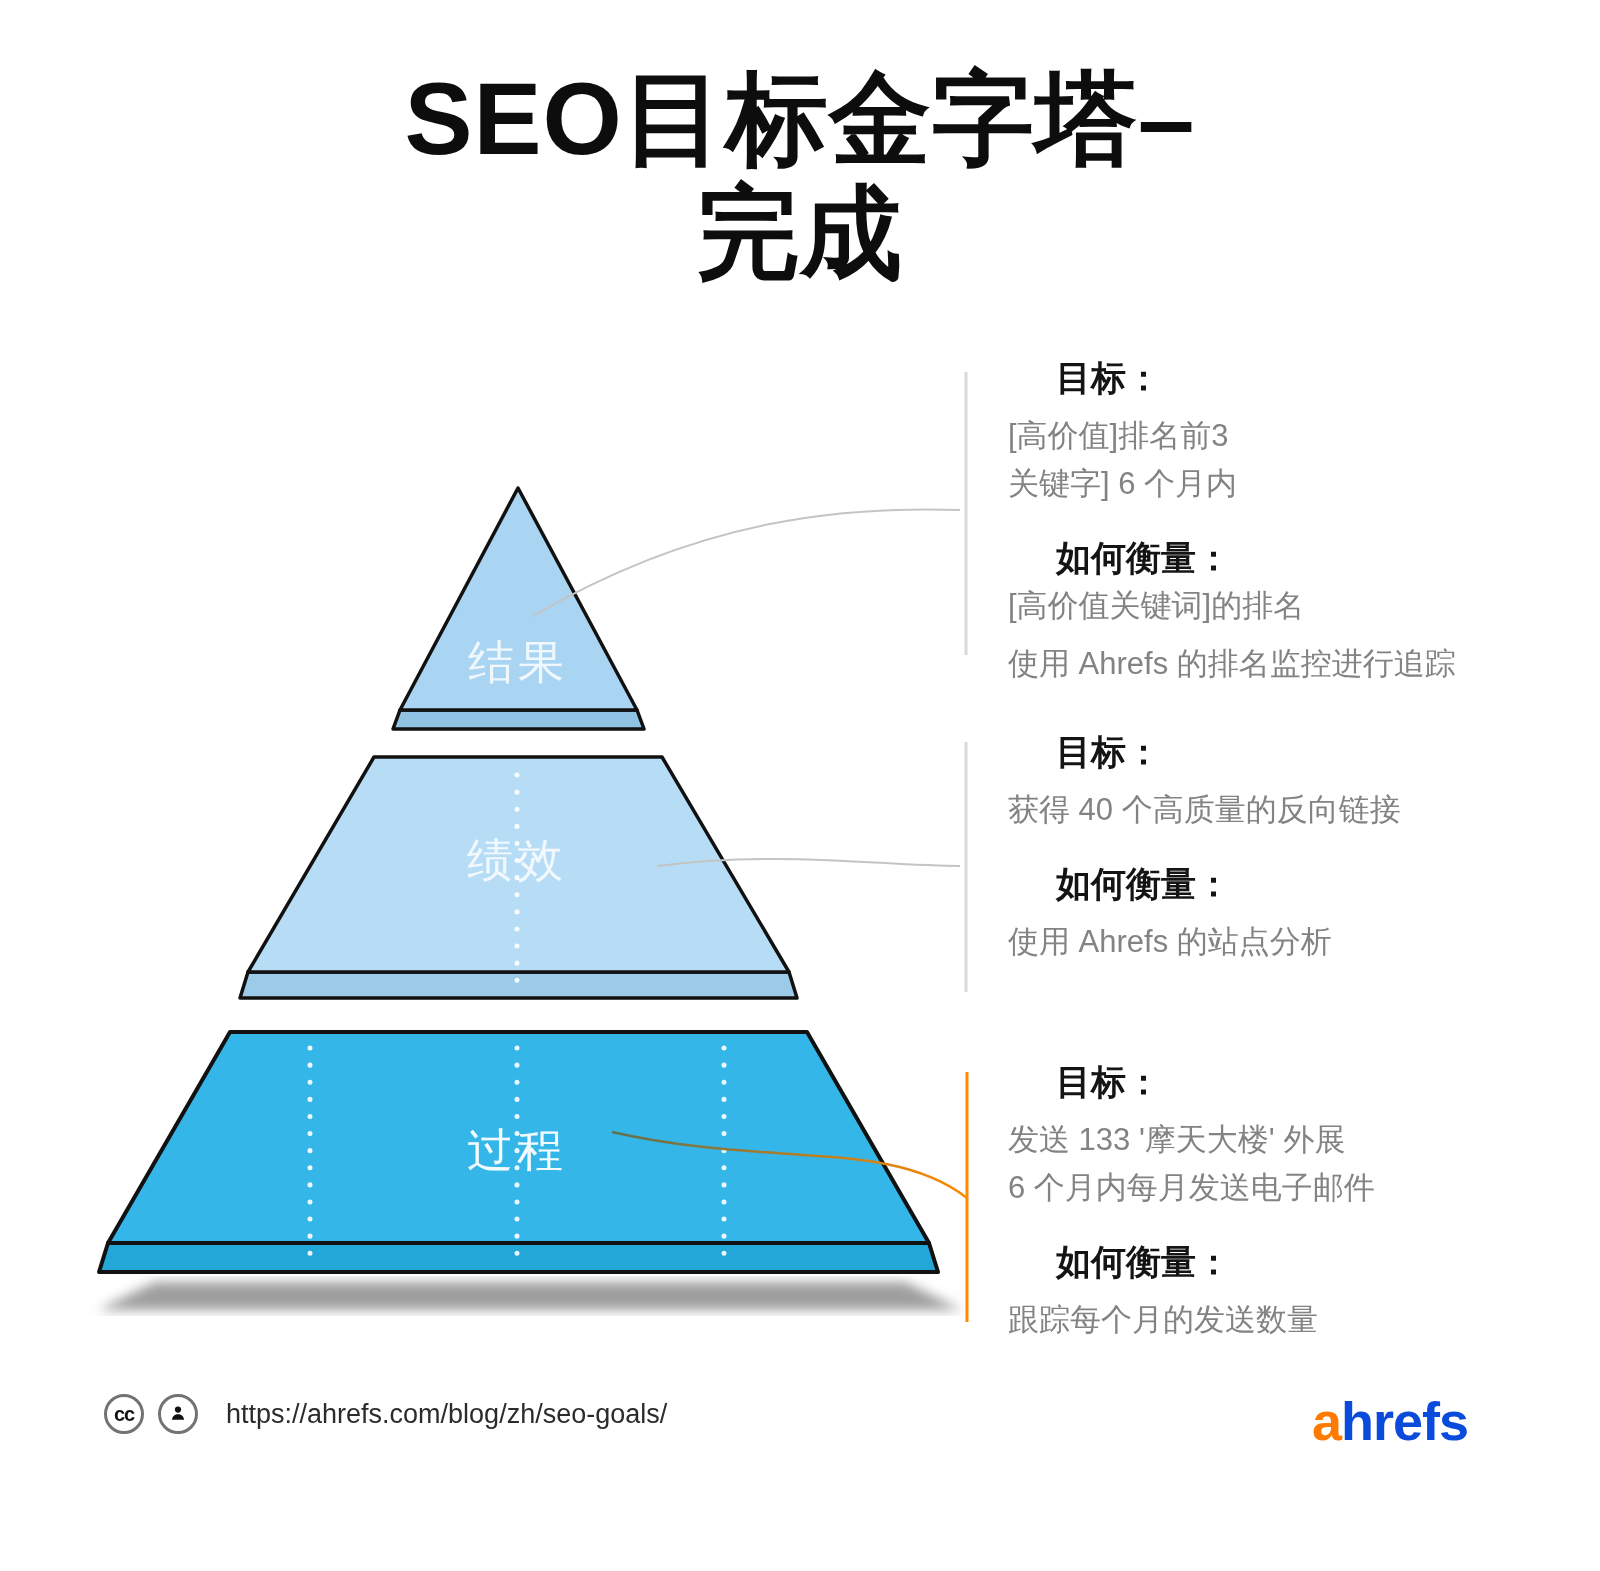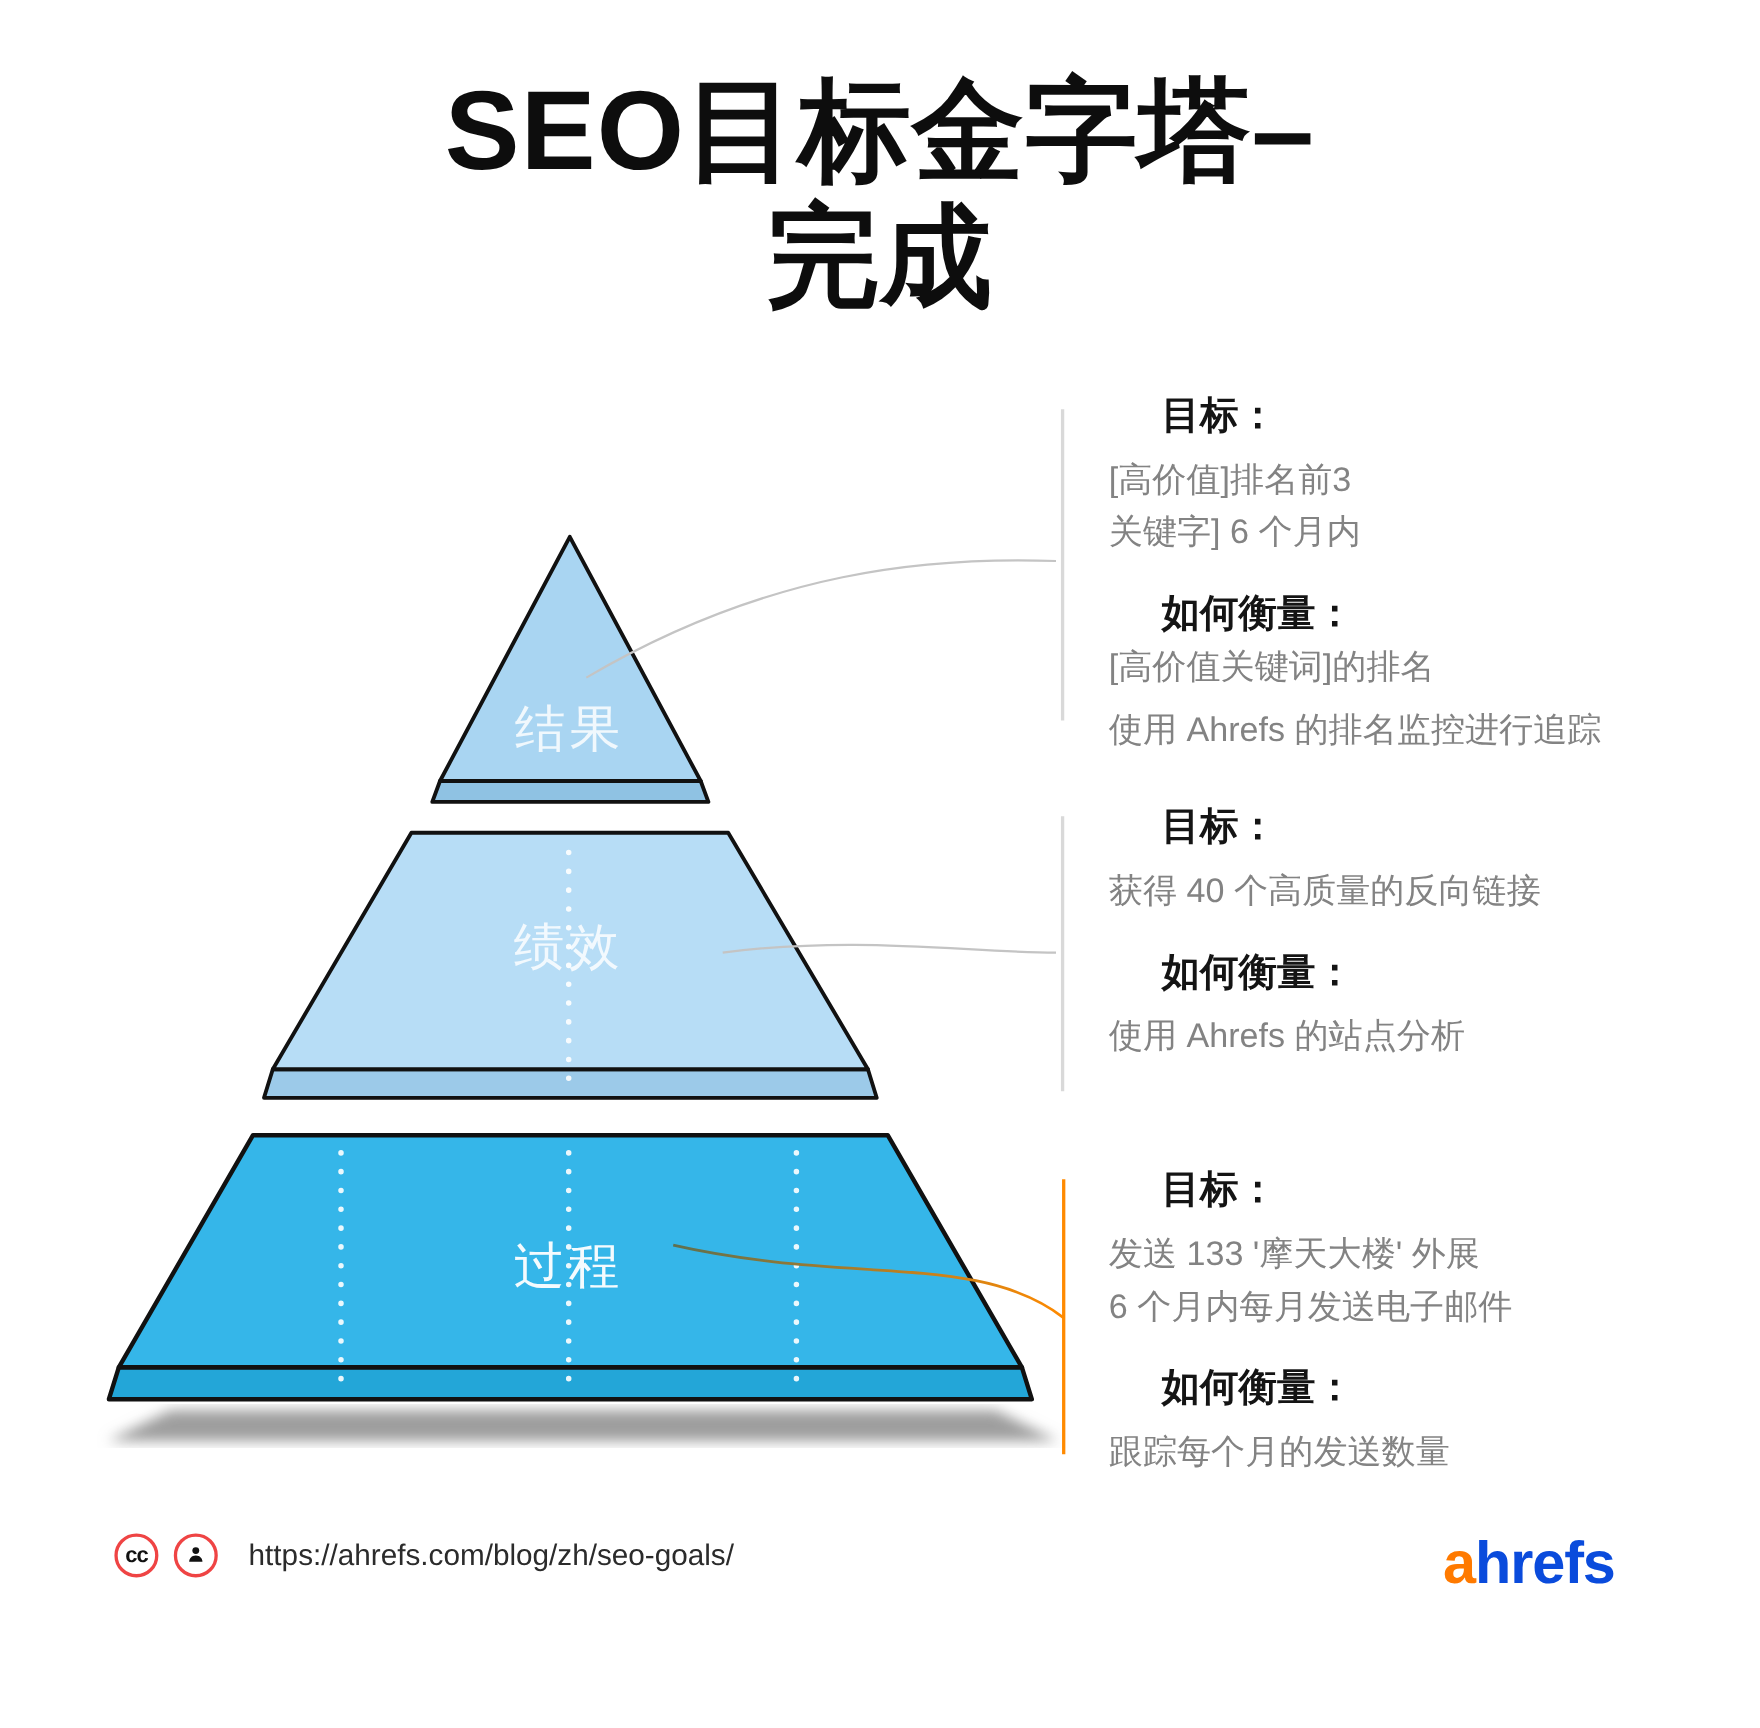--- a/index.html
+++ b/index.html
@@ -31,21 +31,21 @@
   .ann-3{top:1060px;}
   .ann-h{font-size:35px;font-weight:700;color:#141414;line-height:1.25;margin-left:48px;}
   .ann-h.second{margin-top:30px;}
   .ann-b{font-size:31px;color:#838383;line-height:1.42;margin-top:4px;}
   .ann-b.first{margin-top:14px;}
   .footer{
     position:absolute;left:104px;top:1394px;
     display:flex;align-items:center;gap:14px;
   }
   .cc-circle{
-    width:40px;height:40px;border:3px solid #ef4444;border-radius:50%;
+    width:40px;height:40px;border:3px solid #737373;border-radius:50%;
     display:flex;align-items:center;justify-content:center;
     box-sizing:border-box;
   }
   .cc-text{font-size:20px;font-weight:700;color:#111;letter-spacing:-1px;line-height:1;}
   .url{font-size:27px;color:#2b2b2b;margin-left:14px;}
   .logo{
     position:absolute;right:132px;top:1390px;
     font-size:54px;font-weight:700;letter-spacing:-1px;
   }
   .logo-a{color:#ff7a00;}

